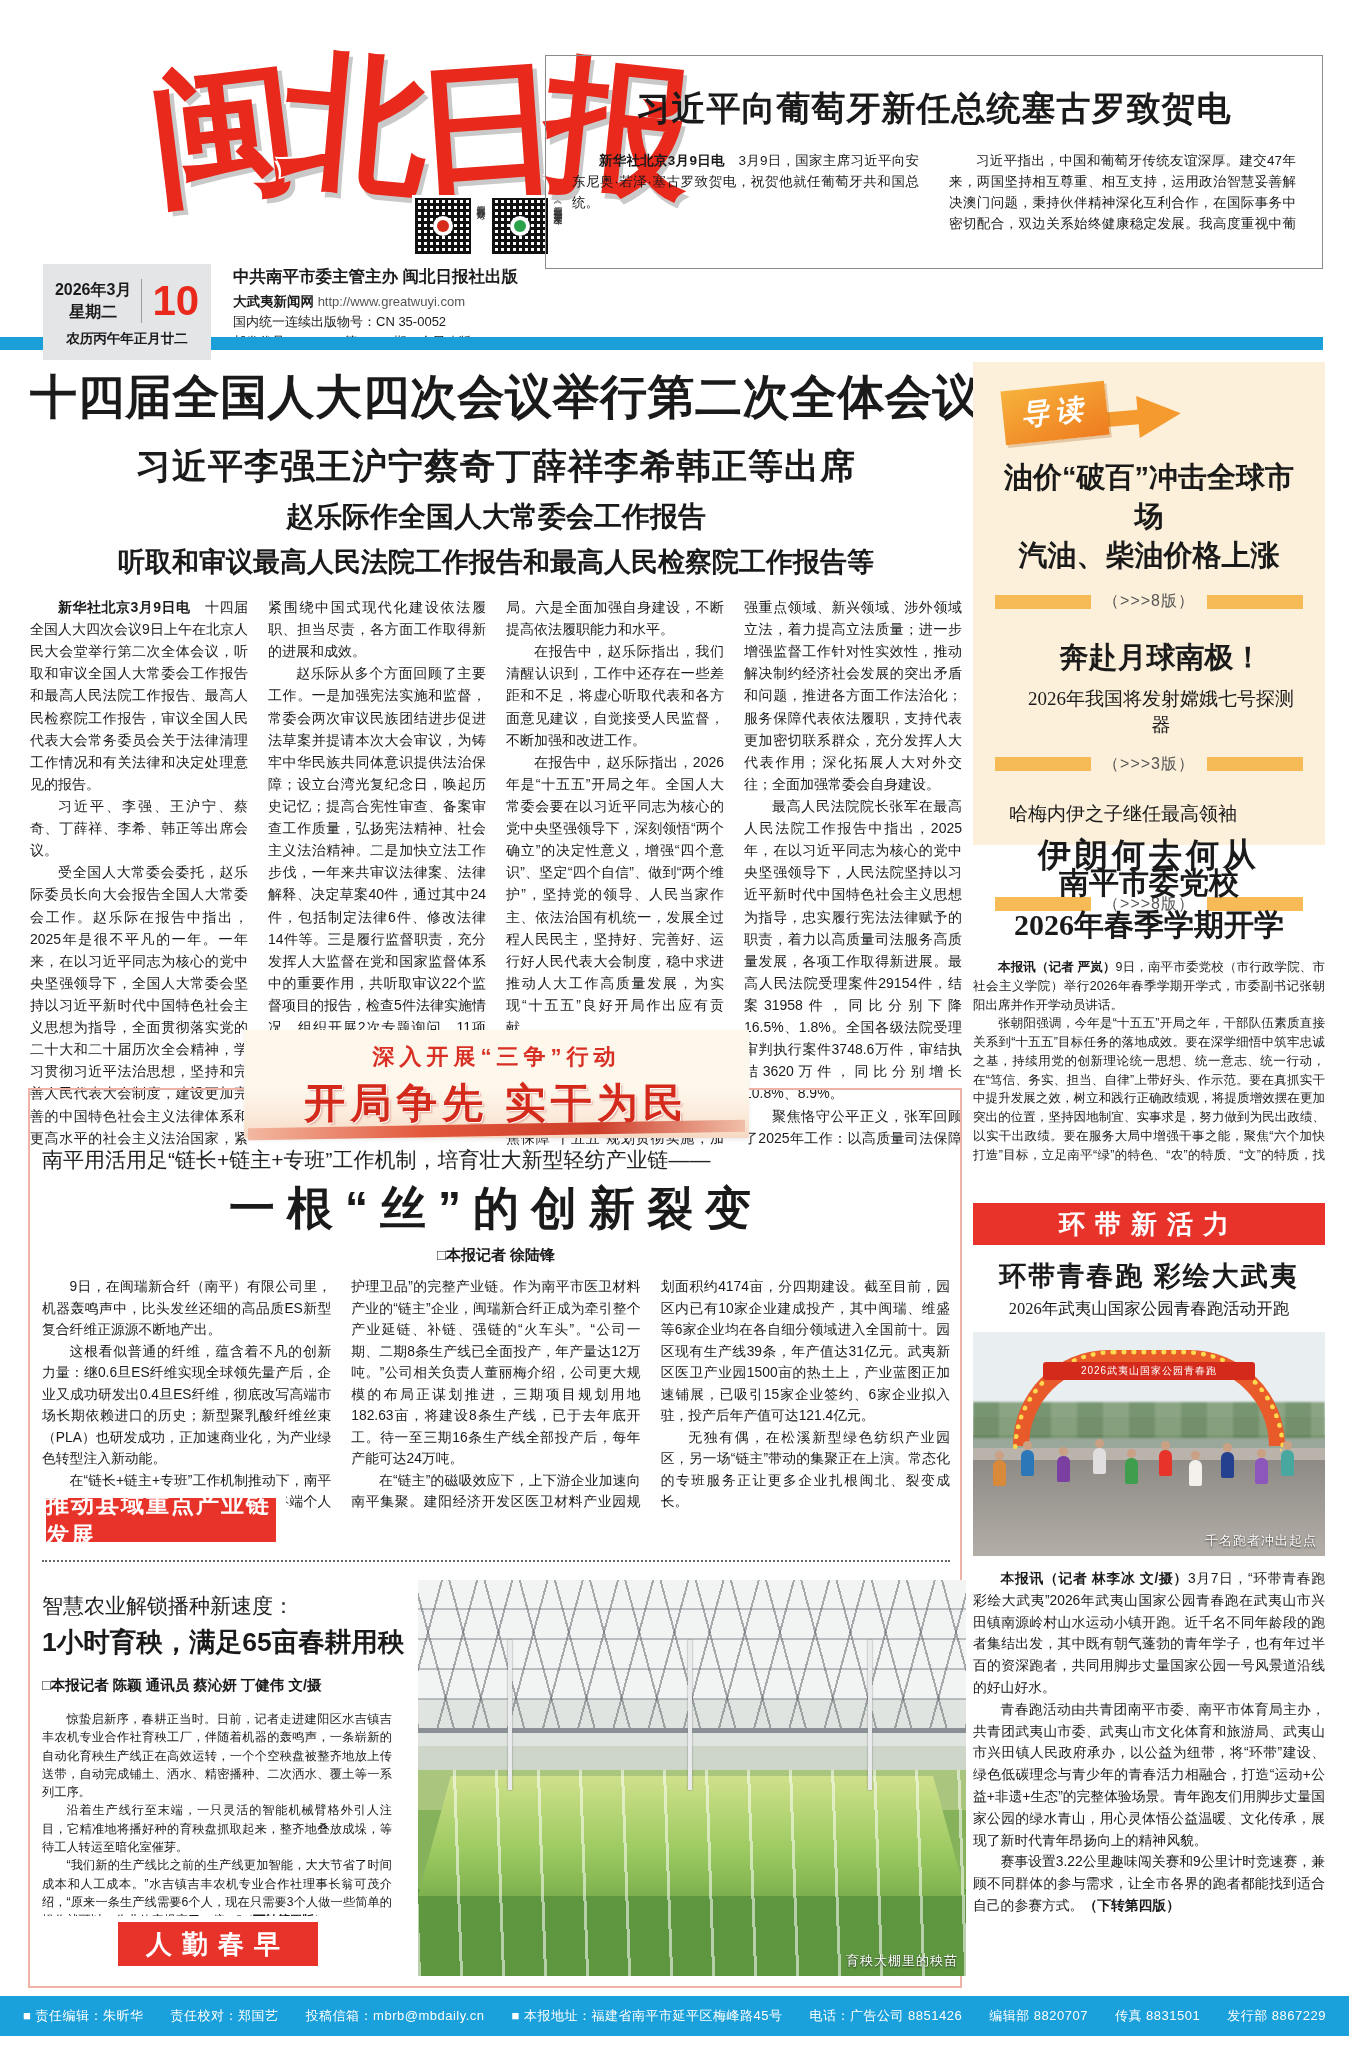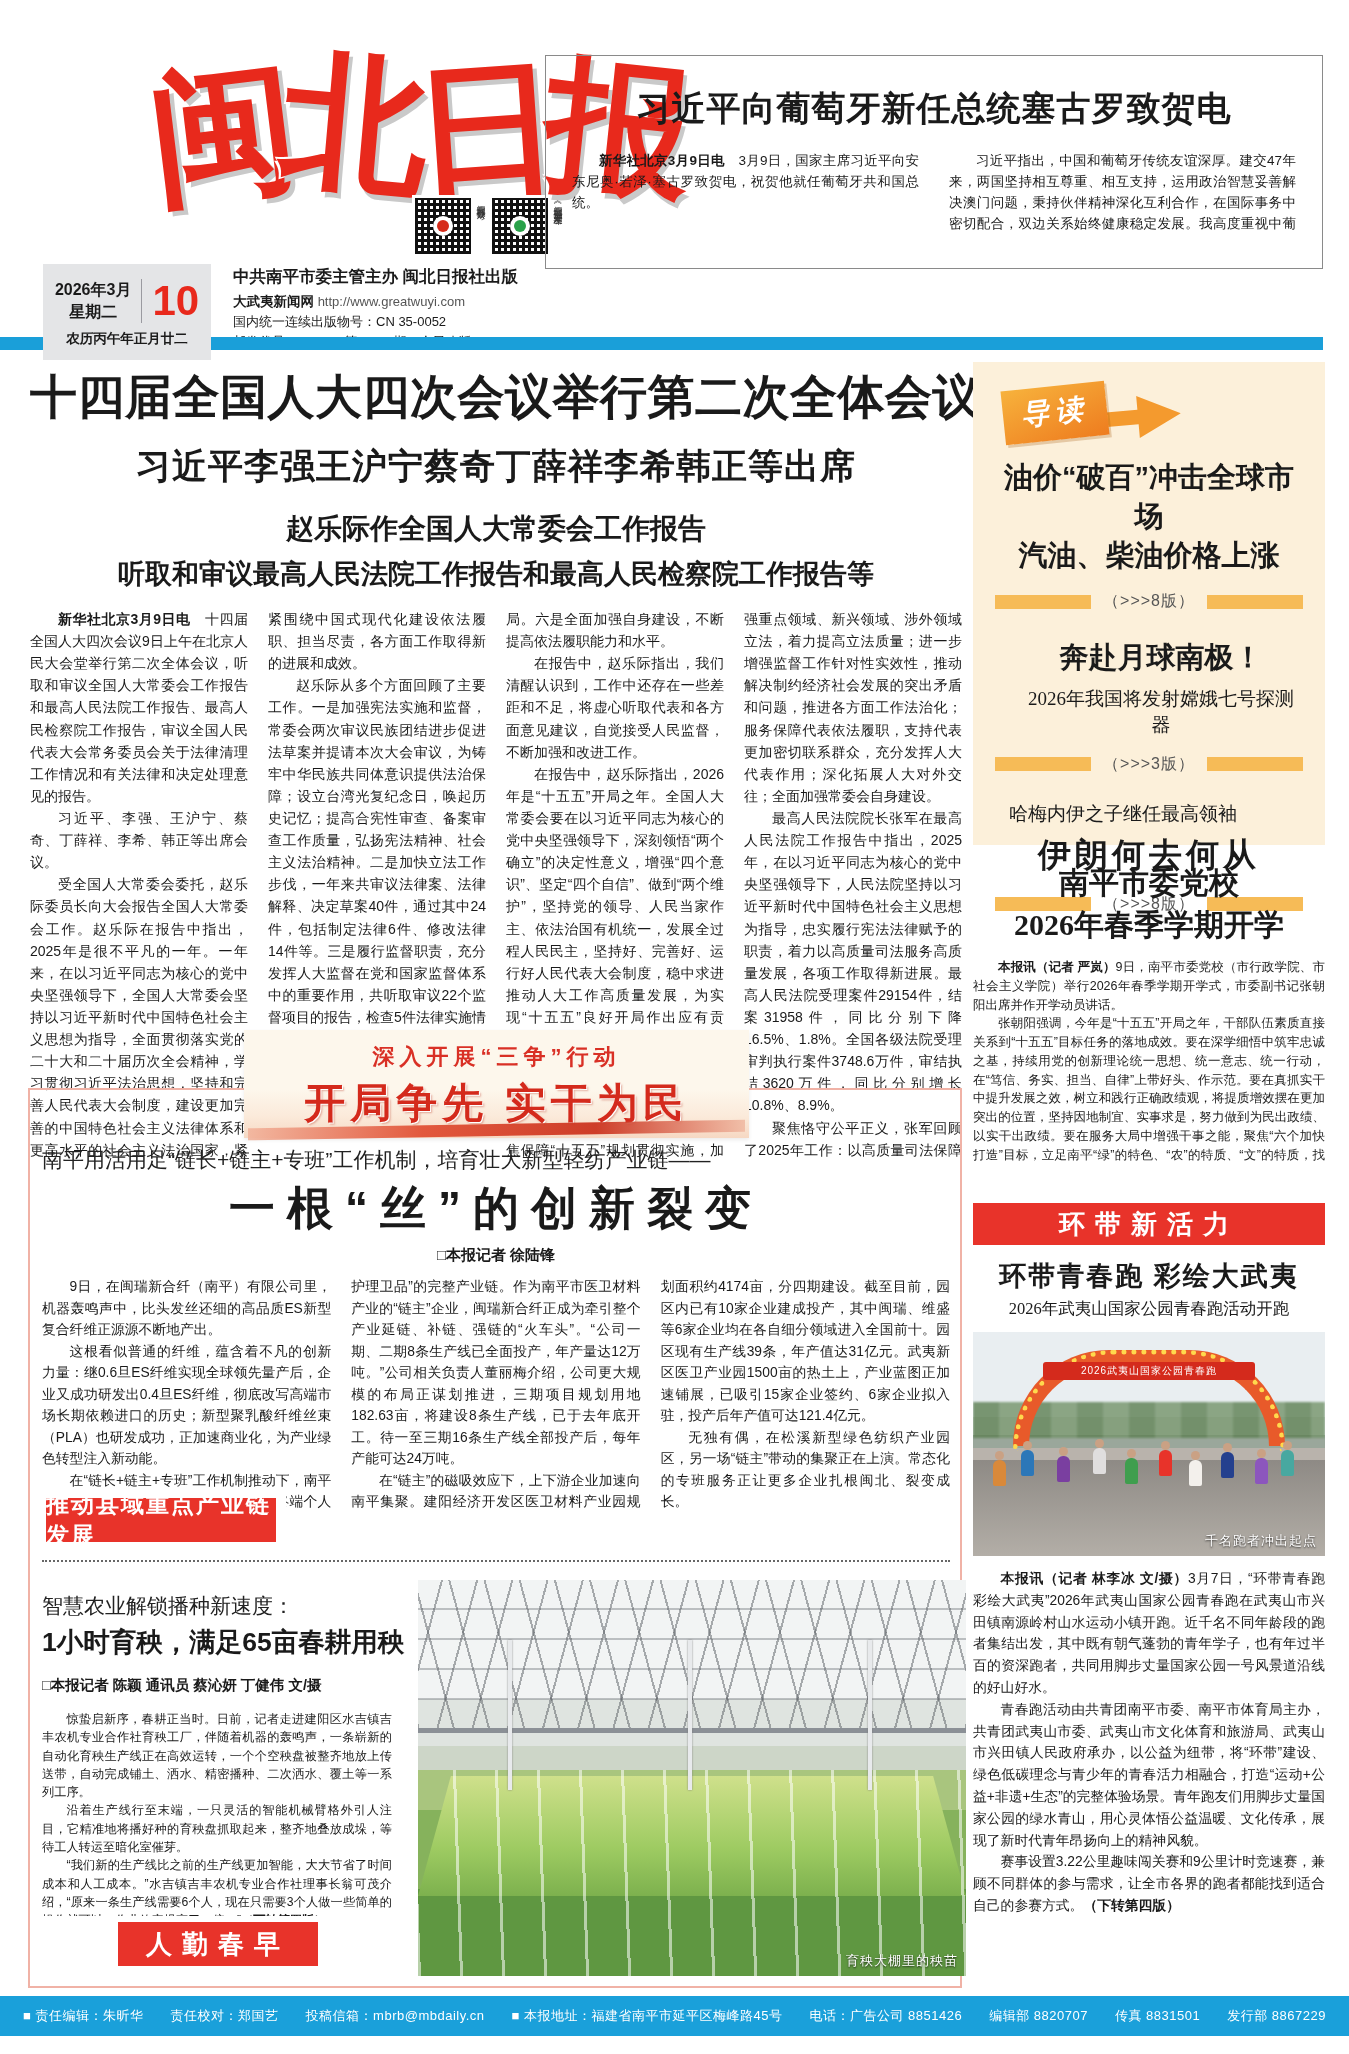--- a/index.html
+++ b/index.html
@@ -50,21 +50,21 @@
   #congrat .cols{column-count:2;column-gap:30px;font-size:13.5px;line-height:1.56;height:98px;overflow:hidden;}
   .dateline{font-weight:900;}
 
   
   #bluebar{left:0;top:337px;width:1323px;height:13px;background:#1a9fd9;z-index:2;}
 
   
   #lead{left:30px;top:360px;width:932px;}
   #lead h1{margin:6px 0 0;font-size:47px;font-weight:900;text-align:center;white-space:nowrap;letter-spacing:0.5px;}
   #lead .sub1{margin-top:14px;font-size:35px;font-weight:900;text-align:center;letter-spacing:1px;}
-  #lead .sub2{margin-top:20px;font-size:28px;font-weight:900;text-align:center;}
+  #lead .sub2{margin-top:8px;font-size:28px;font-weight:900;text-align:center;}
   #lead .sub3{margin-top:8px;font-size:27px;font-weight:800;text-align:center;}
   #lead .cols{margin-top:16px;column-count:4;column-gap:20px;font-size:14px;line-height:1.58;
               height:556px;overflow:hidden;}
   #lead .cols p{margin-bottom:0;}
   .turn{font-weight:900;}
 
   
   #daodu{left:973px;top:362px;width:352px;height:483px;background:#fcf0da;}
   #daodu-badge{position:absolute;left:30px;top:24px;z-index:2;}
   #daodu-badge .plate{display:inline-block;background:linear-gradient(160deg,#f7b23c,#ee7c1f);

